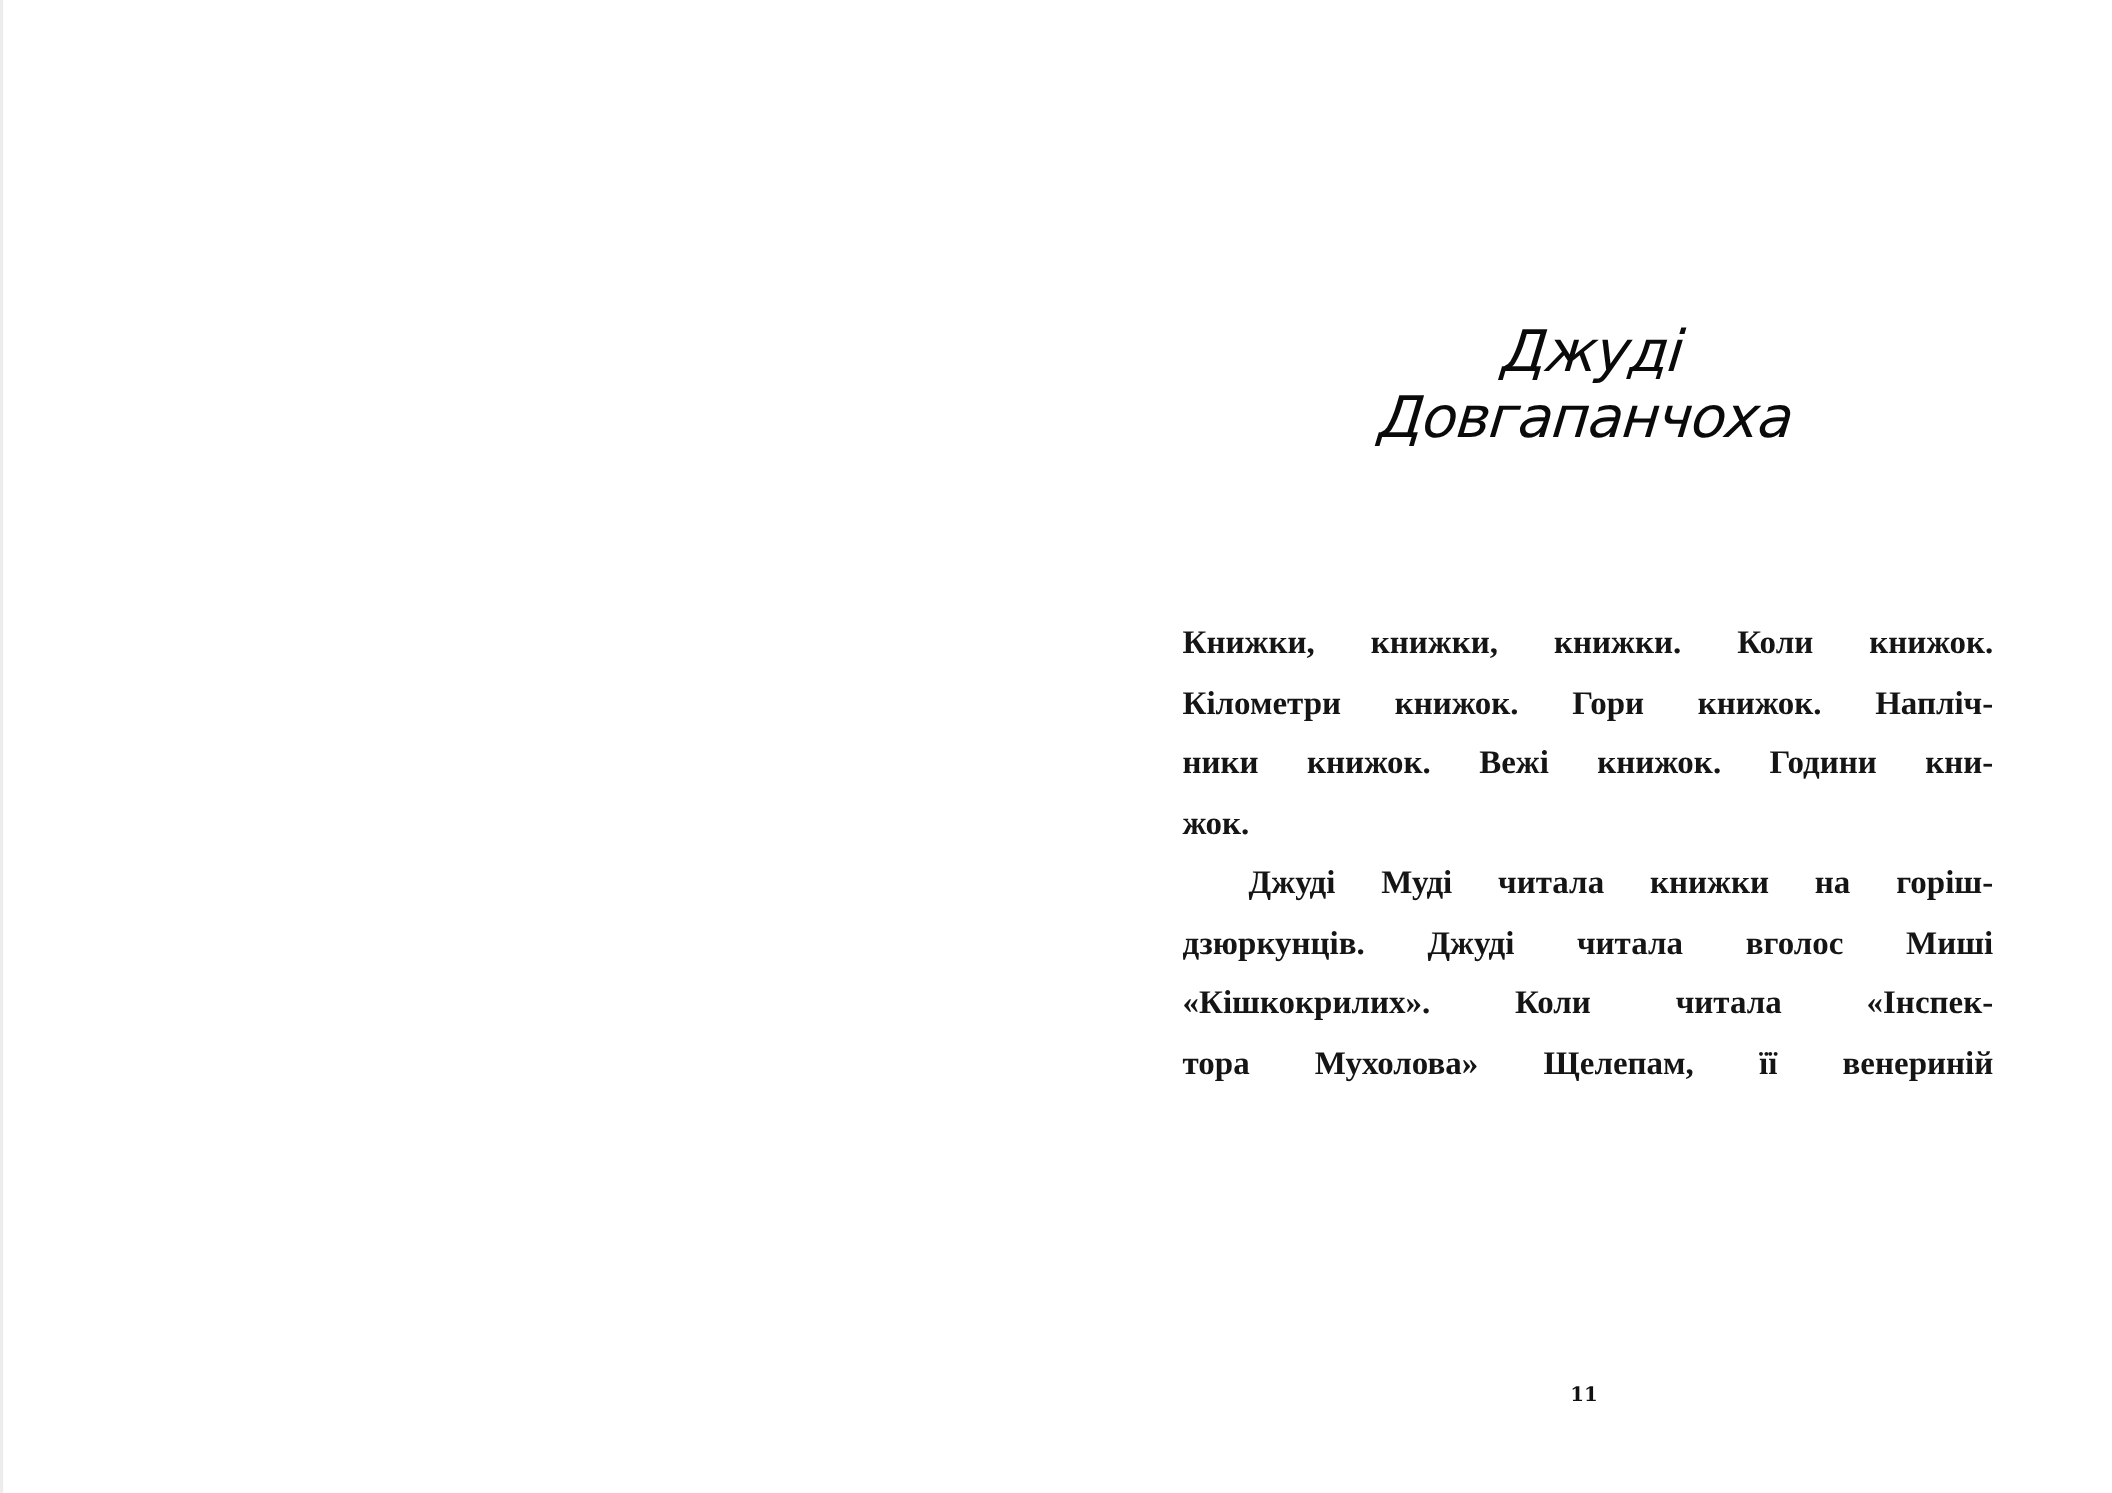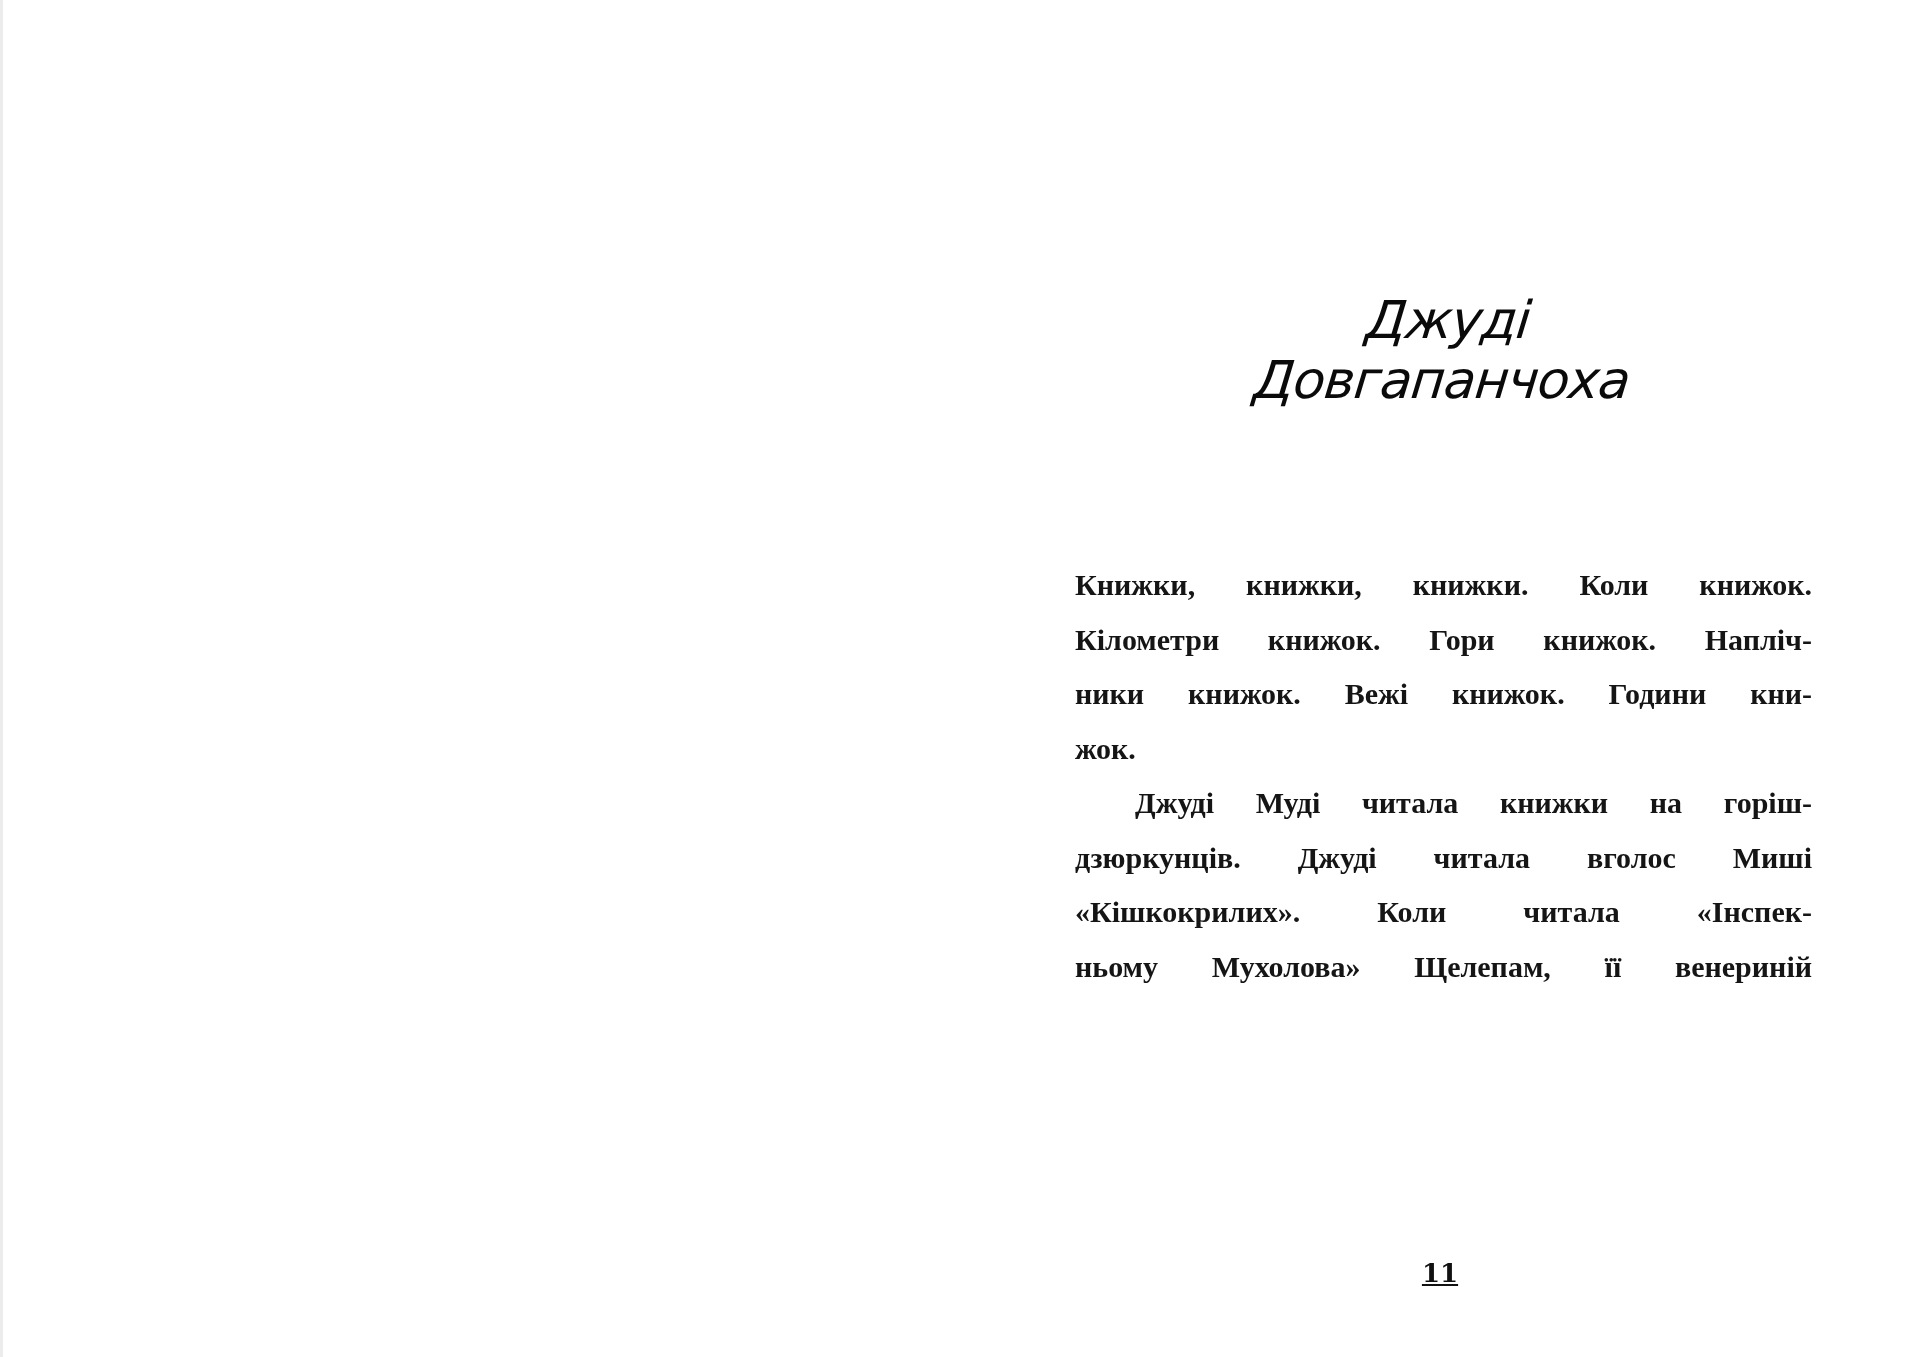--- a/index.html
+++ b/index.html
@@ -20,21 +20,21 @@
   .body-text {
     position:absolute; left:1075px; top:558px; width:737px;
     font-family:"Liberation Serif", serif; font-weight:bold; font-size:30px;
     line-height:54.5px; text-align:justify; color:#151515;
   }
   .body-text .line { display:block; white-space:nowrap; text-align-last:justify; text-align:justify; }
   .body-text .line.last { text-align-last:left; }
   .body-text .line.indent { padding-left:60px; }
   .page-number {
     position:absolute; left:1410px; top:1258px; width:60px; text-align:center;
-    font-family:"DejaVu Serif", serif; font-weight:bold; font-size:26px; color:#111111;text-decoration:underline;
+    font-family:"DejaVu Serif", serif; font-weight:bold; font-size:18px; color:#111111;
   }
 </style>
 </head>
 <body>
 
 <div class="edge-strip"></div>
 
 <div class="page-spread">
   <div class="left-page"></div>
 
@@ -43,17 +43,17 @@
   <div class="chapter-title">Джуді Довгапанчоха</div>
 
   <div class="body-text">
     <span class="line">Книжки, книжки, книжки. Коли книжок.</span>
     <span class="line">Кілометри книжок. Гори книжок. Напліч-</span>
     <span class="line">ники книжок. Вежі книжок. Години кни-</span>
     <span class="line last">жок.</span>
     <span class="line indent">Джуді Муді читала книжки на горіш-</span>
     <span class="line">дзюркунців. Джуді читала вголос Миші</span>
     <span class="line">«Кішкокрилих». Коли читала «Інспек-</span>
-    <span class="line">ньому Мухолова» Щелепам, її венериній</span>
+    <span class="line">тора Мухолова» Щелепам, її венериній</span>
   </div>
 
   <div class="page-number">11</div>
 </div>
 
 </body></html>

